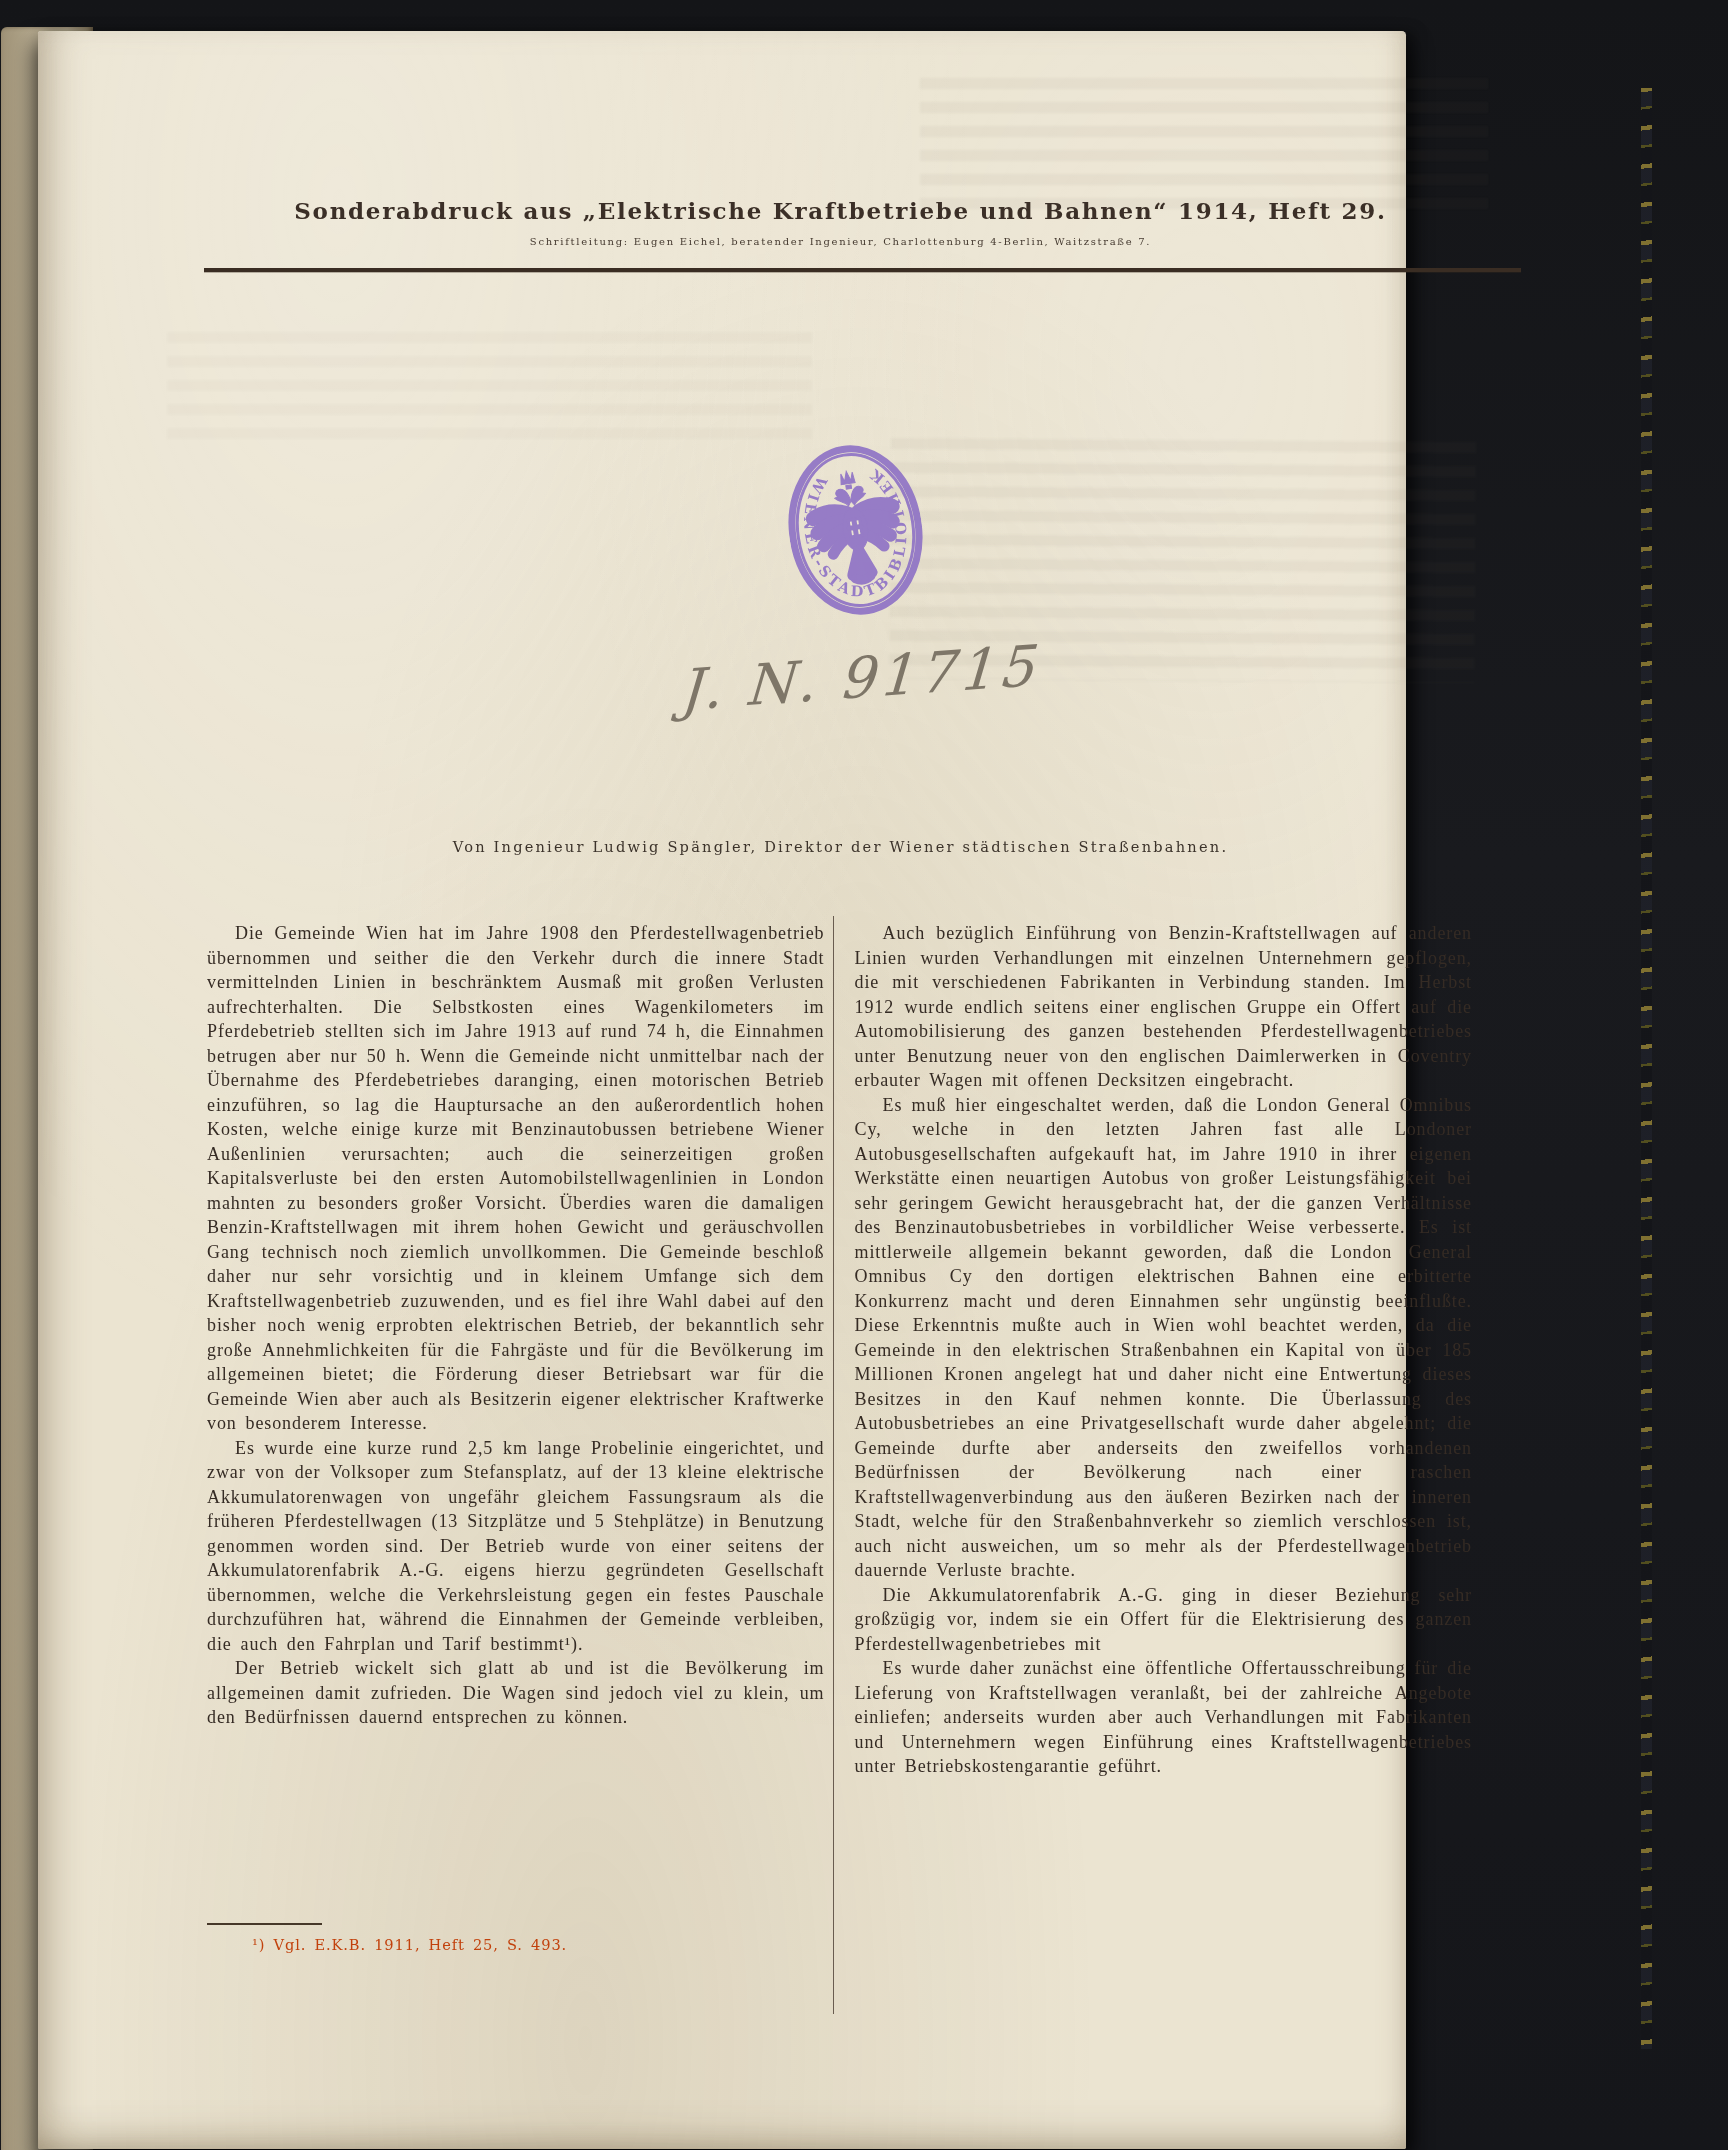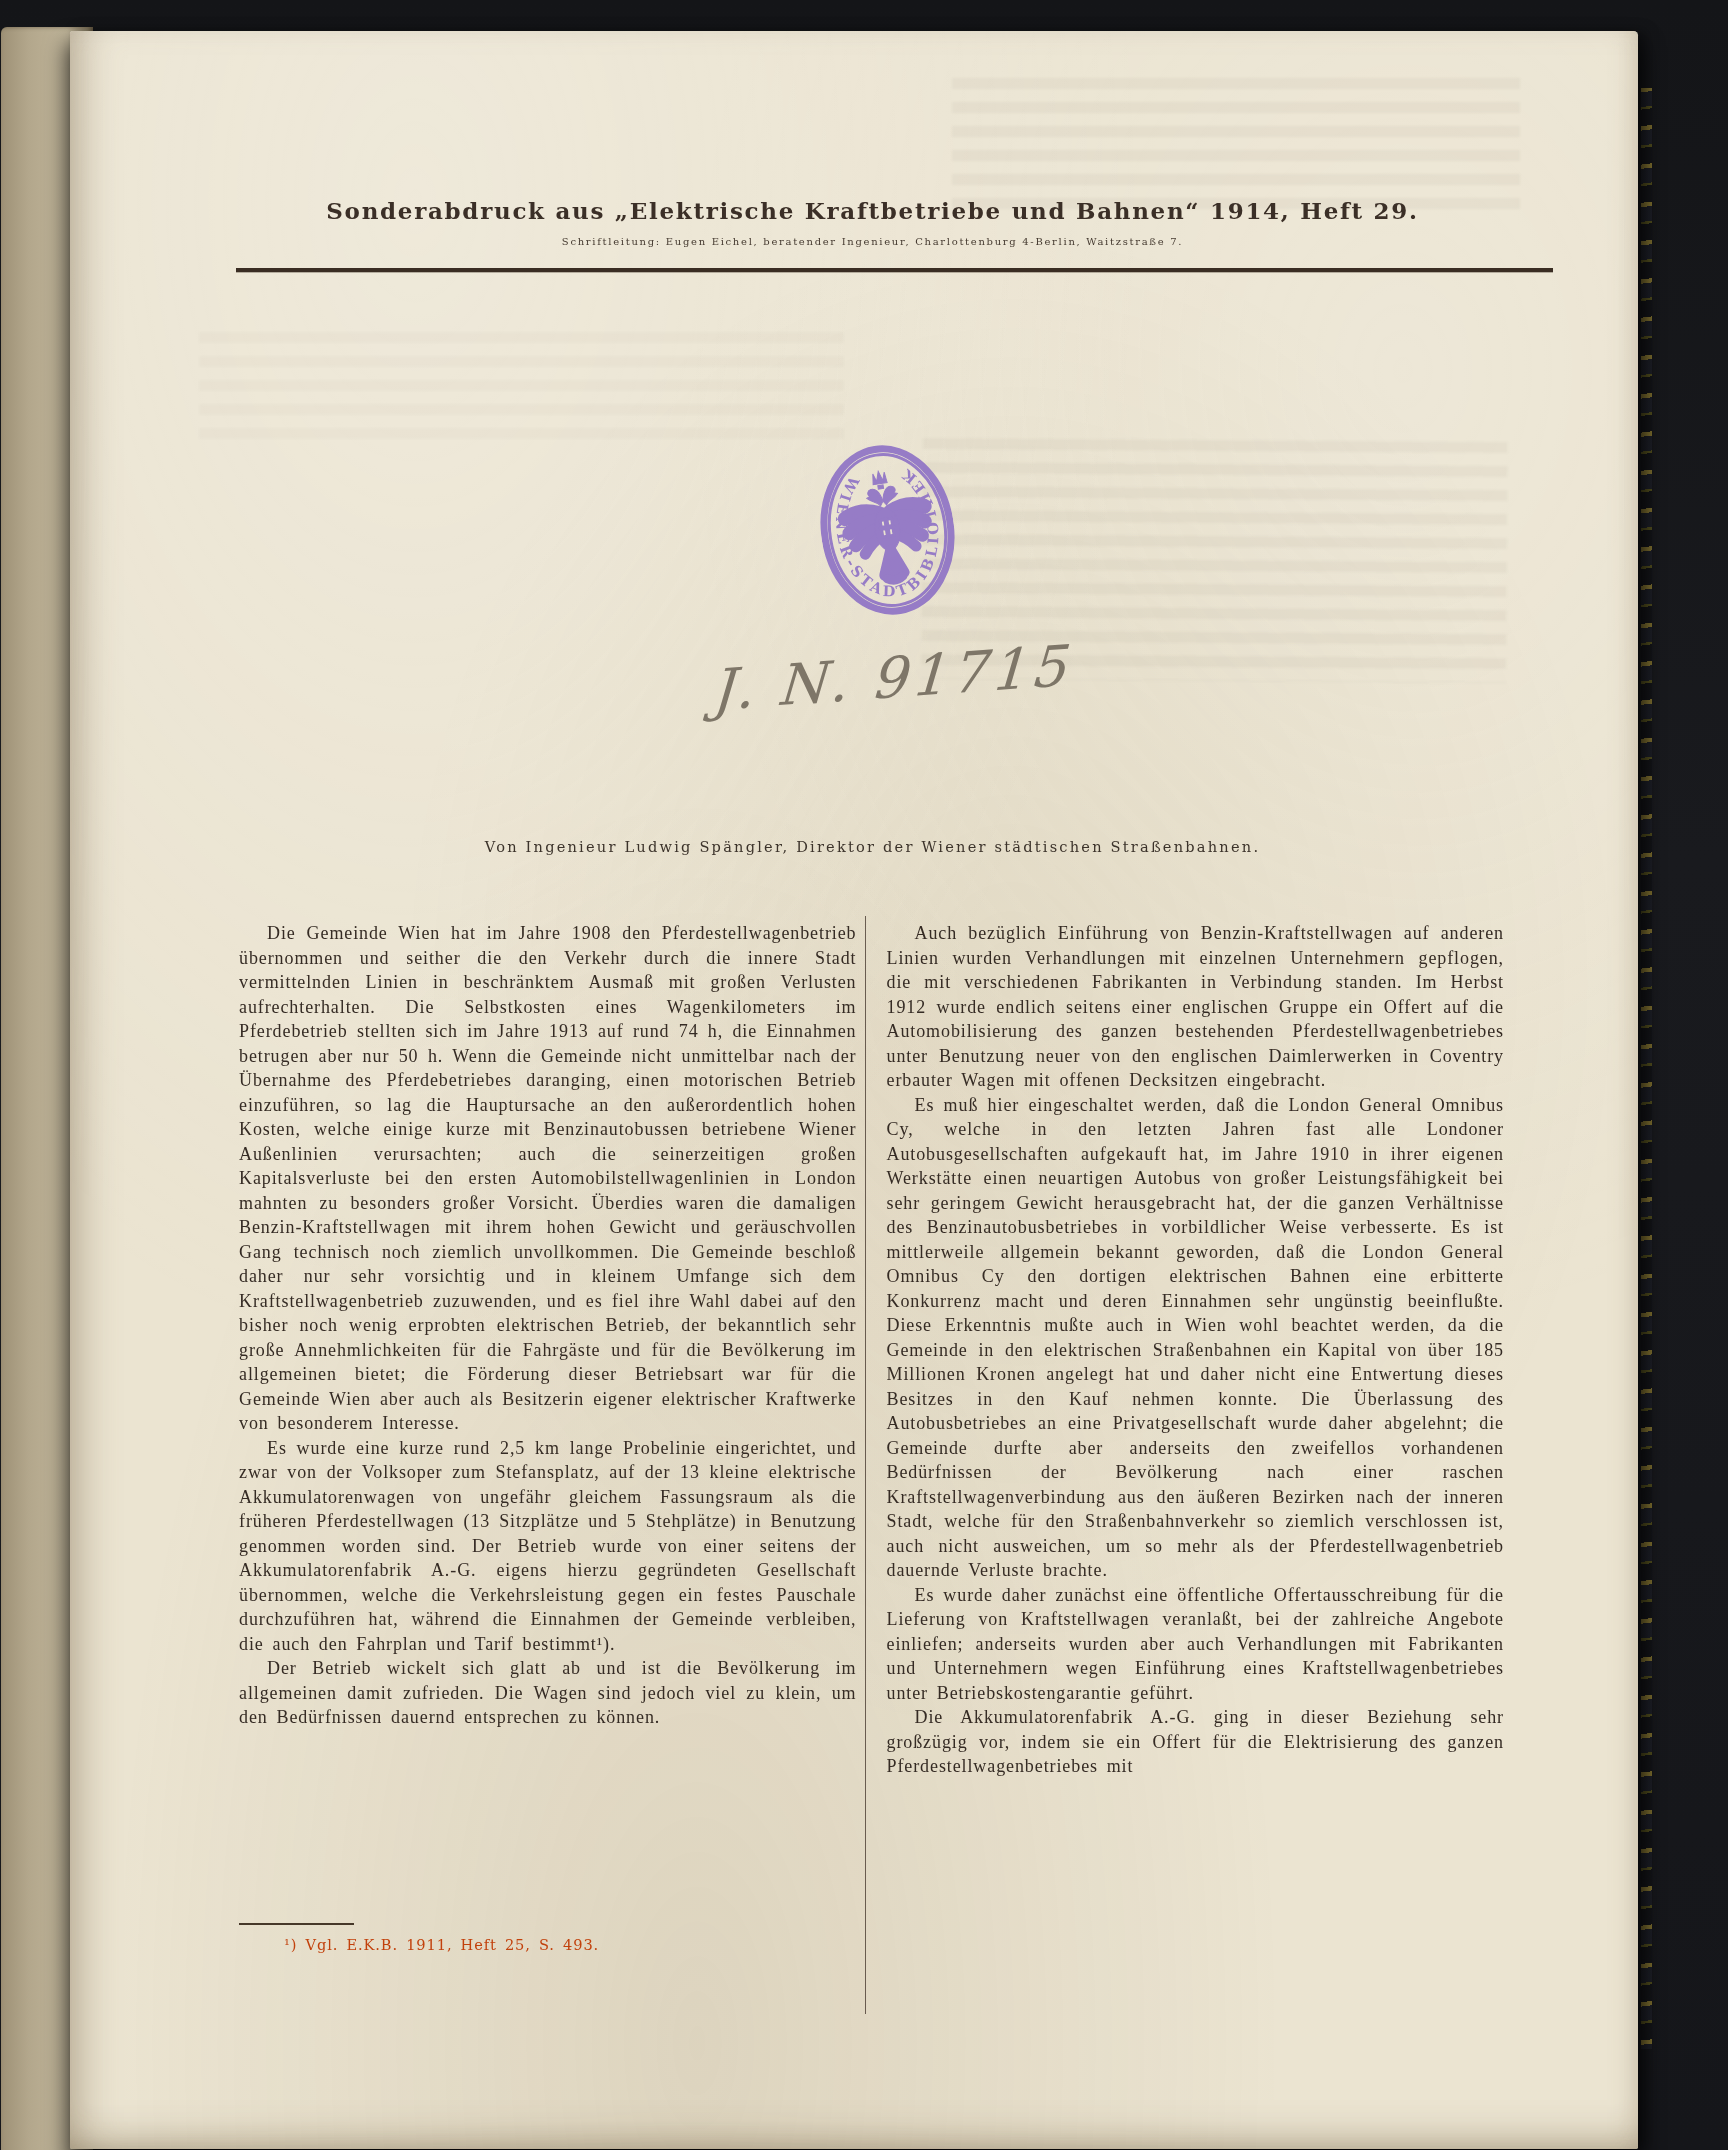--- a/index.html
+++ b/index.html
@@ -25,25 +25,24 @@
   }
   
   .book-edge {
     position: absolute; left: 1641px; top: 88px; width: 11.2px; height: 1961px;
     background: repeating-linear-gradient(173deg,
       #857532 0 4.3px, #1e2028 4.3px 19px, #55511f 19px 21.5px, #141519 21.5px 38px);
     opacity: 0.95;
   }
   
   .sheet {
-    position: absolute; left: 38px; top: 31px; width: 1568px; height: 2118px;
+    position: absolute; left: 38px; top: 31px; width: 1368px; height: 2118px;
     background: #ebe4d1;
     box-shadow: 0 14.6px 21.5px 3.4px rgba(0,0,0,0.65), 7.7px 0 13px rgba(0,0,0,0.35);
     border-radius: 2.6px 4.3px 1.7px 1.7px;
-    margin-left: 32px;
   }
   .sheet::before {
     content: ""; position: absolute; inset: 0; pointer-events: none;
     background:
       radial-gradient(ellipse at 22% 8%,  rgba(255,255,255,0.20), transparent 42%),
       radial-gradient(ellipse at 85% 16%, rgba(255,255,255,0.14), transparent 38%),
       radial-gradient(ellipse at 60% 45%, rgba(150,130,90,0.10), transparent 46%),
       radial-gradient(ellipse at 40% 95%, rgba(140,118,80,0.14), transparent 44%);
     box-shadow:
       inset 30px 0 39px -19.4px rgba(115,95,65,0.40),
@@ -198,22 +197,22 @@
 
     <div class="columns">
       <div class="col">
           <p class="para">Die Gemeinde Wien hat im Jahre 1908 den Pferdestellwagenbetrieb übernommen und seither die den Verkehr durch die innere Stadt vermittelnden Linien in beschränktem Ausmaß mit großen Verlusten aufrechterhalten. Die Selbstkosten eines Wagenkilometers im Pferdebetrieb stellten sich im Jahre 1913 auf rund 74 h, die Einnahmen betrugen aber nur 50 h. Wenn die Gemeinde nicht unmittelbar nach der Übernahme des Pferdebetriebes daranging, einen motorischen Betrieb einzuführen, so lag die Hauptursache an den außerordentlich hohen Kosten, welche einige kurze mit Benzinautobussen betriebene Wiener Außenlinien verursachten; auch die seinerzeitigen großen Kapitalsverluste bei den ersten Automobilstellwagenlinien in London mahnten zu besonders großer Vorsicht. Überdies waren die damaligen Benzin-Kraftstellwagen mit ihrem hohen Gewicht und geräuschvollen Gang technisch noch ziemlich unvollkommen. Die Gemeinde beschloß daher nur sehr vorsichtig und in kleinem Umfange sich dem Kraftstellwagenbetrieb zuzuwenden, und es fiel ihre Wahl dabei auf den bisher noch wenig erprobten elektrischen Betrieb, der bekanntlich sehr große Annehmlichkeiten für die Fahrgäste und für die Bevölkerung im allgemeinen bietet; die Förderung dieser Betriebsart war für die Gemeinde Wien aber auch als Besitzerin eigener elektrischer Kraftwerke von besonderem Interesse.</p>
           <p class="para">Es wurde eine kurze rund 2,5 km lange Probelinie eingerichtet, und zwar von der Volksoper zum Stefansplatz, auf der 13 kleine elektrische Akkumulatorenwagen von ungefähr gleichem Fassungsraum als die früheren Pferdestellwagen (13 Sitzplätze und 5 Stehplätze) in Benutzung genommen worden sind. Der Betrieb wurde von einer seitens der Akkumulatorenfabrik A.-G. eigens hierzu gegründeten Gesellschaft übernommen, welche die Verkehrsleistung gegen ein festes Pauschale durchzuführen hat, während die Einnahmen der Gemeinde verbleiben, die auch den Fahrplan und Tarif bestimmt¹).</p>
           <p class="para">Der Betrieb wickelt sich glatt ab und ist die Bevölkerung im allgemeinen damit zufrieden. Die Wagen sind jedoch viel zu klein, um den Bedürfnissen dauernd entsprechen zu können.</p>
         </div>
       <div class="col">
           <p class="para">Auch bezüglich Einführung von Benzin-Kraftstellwagen auf anderen Linien wurden Verhandlungen mit einzelnen Unternehmern gepflogen, die mit verschiedenen Fabrikanten in Verbindung standen. Im Herbst 1912 wurde endlich seitens einer englischen Gruppe ein Offert auf die Automobilisierung des ganzen bestehenden Pferdestellwagenbetriebes unter Benutzung neuer von den englischen Daimlerwerken in Coventry erbauter Wagen mit offenen Decksitzen eingebracht.</p>
           <p class="para">Es muß hier eingeschaltet werden, daß die London General Omnibus Cy, welche in den letzten Jahren fast alle Londoner Autobusgesellschaften aufgekauft hat, im Jahre 1910 in ihrer eigenen Werkstätte einen neuartigen Autobus von großer Leistungsfähigkeit bei sehr geringem Gewicht herausgebracht hat, der die ganzen Verhältnisse des Benzinautobusbetriebes in vorbildlicher Weise verbesserte. Es ist mittlerweile allgemein bekannt geworden, daß die London General Omnibus Cy den dortigen elektrischen Bahnen eine erbitterte Konkurrenz macht und deren Einnahmen sehr ungünstig beeinflußte. Diese Erkenntnis mußte auch in Wien wohl beachtet werden, da die Gemeinde in den elektrischen Straßenbahnen ein Kapital von über 185 Millionen Kronen angelegt hat und daher nicht eine Entwertung dieses Besitzes in den Kauf nehmen konnte. Die Überlassung des Autobusbetriebes an eine Privatgesellschaft wurde daher abgelehnt; die Gemeinde durfte aber anderseits den zweifellos vorhandenen Bedürfnissen der Bevölkerung nach einer raschen Kraftstellwagenverbindung aus den äußeren Bezirken nach der inneren Stadt, welche für den Straßenbahnverkehr so ziemlich verschlossen ist, auch nicht ausweichen, um so mehr als der Pferdestellwagenbetrieb dauernde Verluste brachte.</p>
+          <p class="para">Die Akkumulatorenfabrik A.-G. ging in dieser Beziehung sehr großzügig vor, indem sie ein Offert für die Elektrisierung des ganzen Pferdestellwagenbetriebes mit</p>
           <p class="para">Es wurde daher zunächst eine öffentliche Offertausschreibung für die Lieferung von Kraftstellwagen veranlaßt, bei der zahlreiche Angebote einliefen; anderseits wurden aber auch Verhandlungen mit Fabrikanten und Unternehmern wegen Einführung eines Kraftstellwagenbetriebes unter Betriebskostengarantie geführt.</p>
-          <p class="para">Die Akkumulatorenfabrik A.-G. ging in dieser Beziehung sehr großzügig vor, indem sie ein Offert für die Elektrisierung des ganzen Pferdestellwagenbetriebes mit</p>
         </div>
     </div>
     <div class="col-divider"></div>
 
     <div class="footnote-rule"></div>
     <div class="footnote">¹) Vgl. E.K.B. 1911, Heft 25, S. 493.</div>
 
   </div>
 </div>
 

